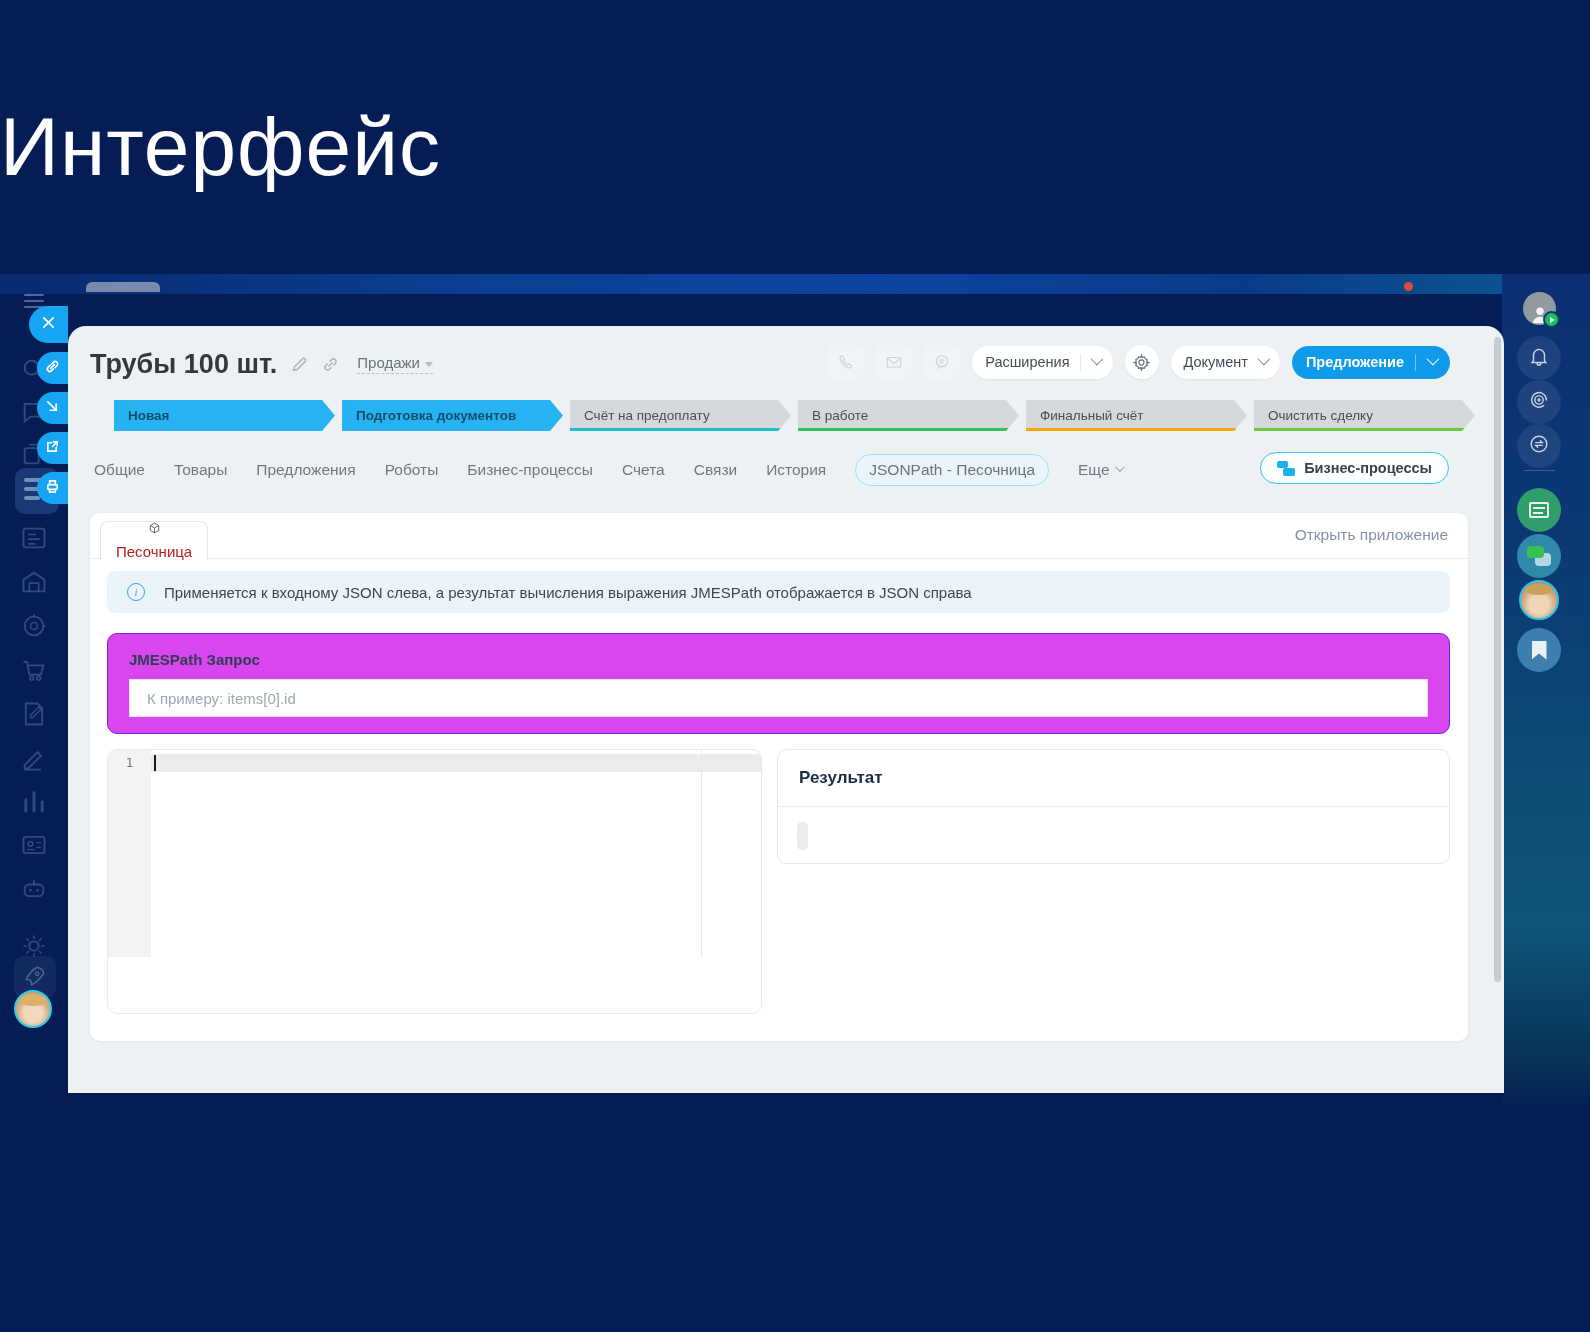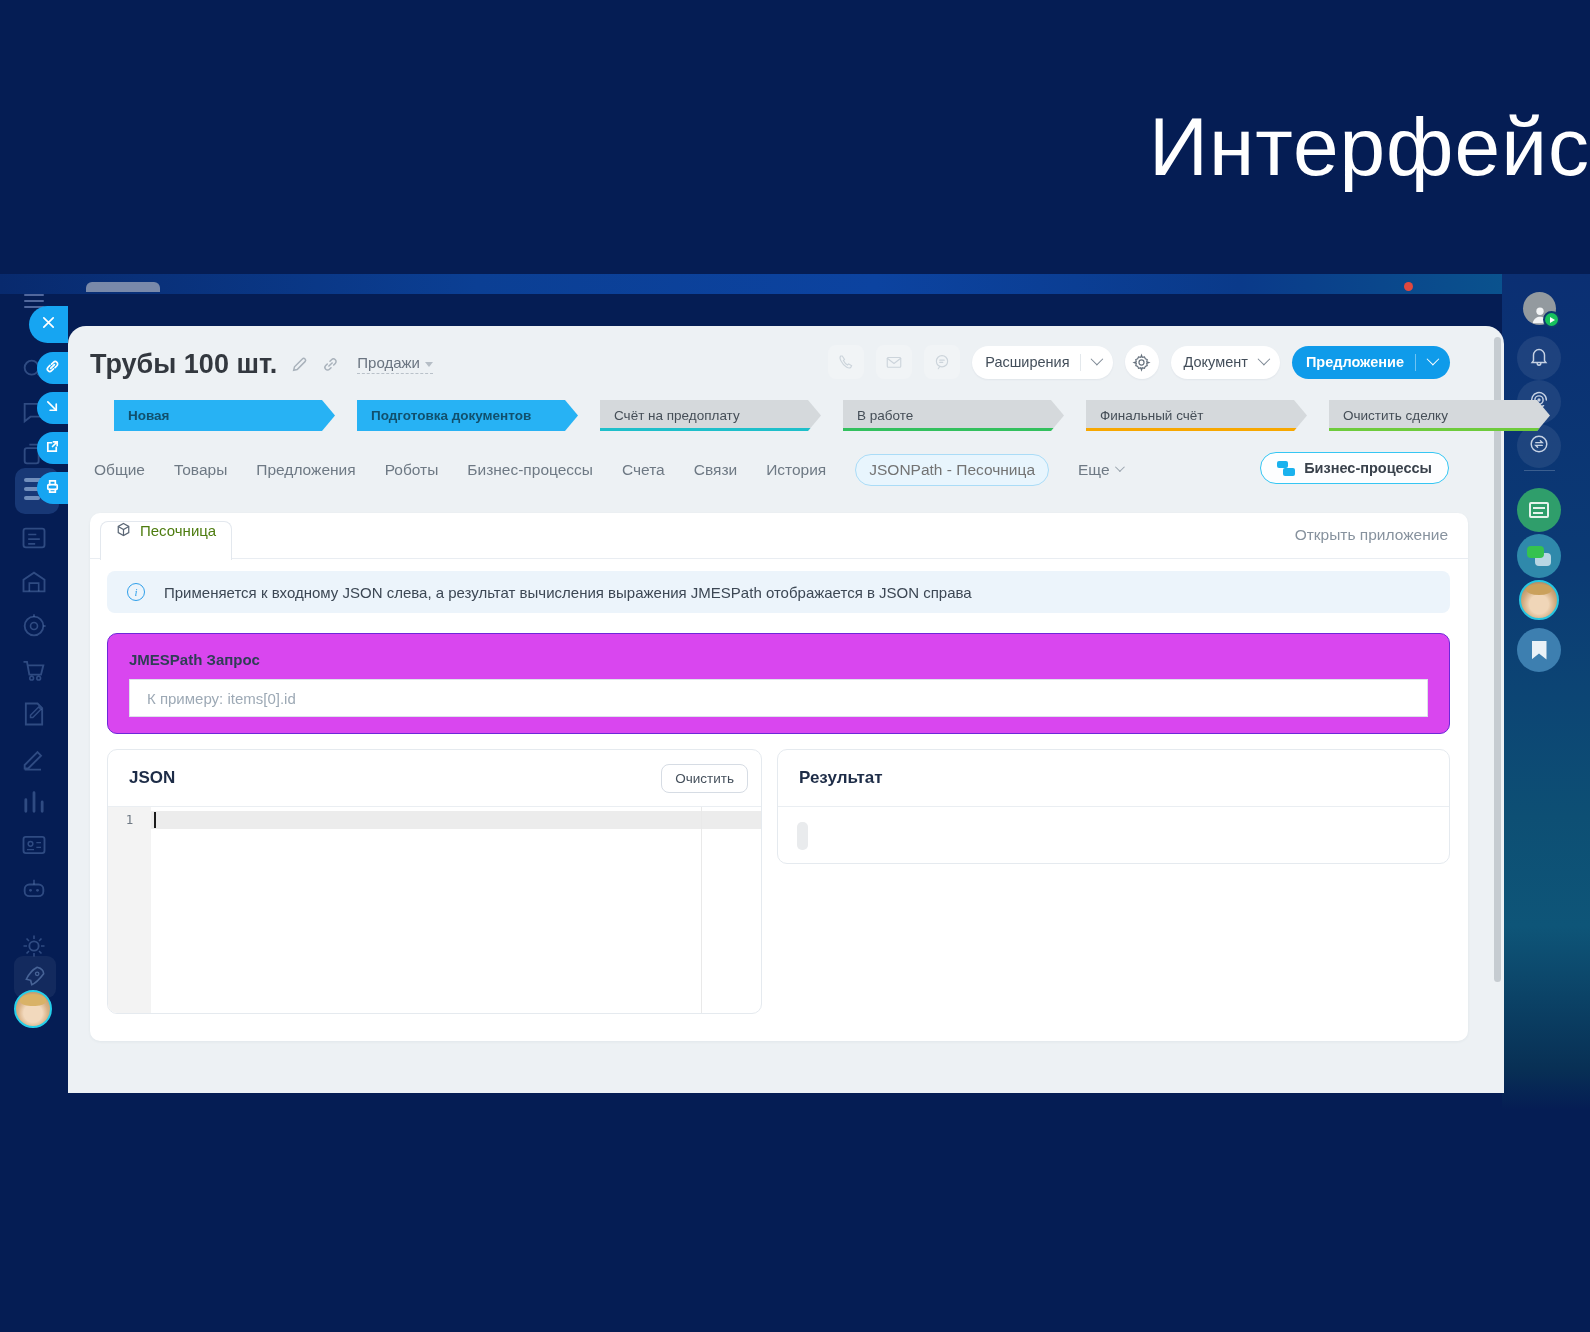--- a/index.html
+++ b/index.html
@@ -1,21 +1,21 @@
 <!DOCTYPE html>
 <html><head>
 <meta charset="utf-8">
 <style>
   * { box-sizing: border-box; margin: 0; padding: 0; }
   html,body { width: 1590px; height: 1332px; }
   body { font-family: "Liberation Sans", sans-serif; background:#051d54; overflow:hidden; }
   .canvas { position:relative; width:1590px; height:1332px; background:#051d54; overflow:hidden; }
 
   
-  .page-title { position:absolute; top:100px; left:0; width:100%; text-align:right;
+  .page-title { position:absolute; top:100px; left:0; width:100%; text-align:left;
     color:#ffffff; font-size:82px; font-weight:300; letter-spacing:1px; }
 
   
   .bg-band { position:absolute; left:0; top:274px; width:1590px; height:20px; z-index:1;
     background:linear-gradient(90deg,#082a6e 0%,#0b3f94 30%,#0c43a0 55%,#0a3a8a 78%,#0a5a8f 100%); }
   .right-band { position:absolute; left:1502px; top:274px; width:88px; height:836px; z-index:1;
     background:linear-gradient(180deg,#0b2f73 0%,#0b3a74 35%,#0d4f74 65%,#0e5578 78%,#083055 95%,#051d54 100%); }
   .btn-top-peek { position:absolute; left:86px; top:282px; width:74px; height:10px; z-index:2;
     background:#8d99b3; border-radius:6px 6px 0 0; opacity:.85; }
   .red-dot { position:absolute; left:1404px; top:282px; width:9px; height:9px; border-radius:50%;
@@ -94,21 +94,21 @@
     transform:rotate(45deg) translateY(-2px); margin-top:-3px; }
   .gear-btn { width:34px; height:34px; border-radius:50%; background:#fff; display:flex; align-items:center;
     justify-content:center; box-shadow:0 1px 2px rgba(30,50,80,.06); cursor:pointer; }
   .gear-btn svg { width:19px; height:19px; stroke:#66717d; fill:none; stroke-width:1.5; }
   .blue-btn { height:33px; background:#0f9bea; border-radius:17px; display:flex; align-items:center; padding:0 14px;
     font-size:14.5px; color:#fff; font-weight:600; cursor:pointer; }
   .blue-btn .sep { width:1px; height:17px; background:rgba(255,255,255,.4); margin:0 11px; }
   .blue-btn .caret-sm { border-color:#fff; }
 
   
-  .stages { position:absolute; left:22px; top:74px; display:flex; gap:22px;padding-left:24px; }
+  .stages { position:absolute; left:22px; top:74px; display:flex; gap:7px;padding-left:24px; }
   .stage { width:221px; height:31px; display:flex; align-items:center; padding-left:14px;
     font-size:13.5px; font-weight:600; position:relative;
     clip-path:polygon(0 0, calc(100% - 13px) 0, 100% 50%, calc(100% - 13px) 100%, 0 100%); cursor:pointer; }
   .stage.done { background:#27b2f4; color:#11506d; }
   .stage.future { background:#d5d9dc; color:#454e57; font-weight:400; }
   .stage .uline { position:absolute; left:0; bottom:0; height:3px; width:calc(100% - 6px); }
   .u-teal { background:#1ebfca; } .u-green { background:#33c05e; } .u-orange { background:#f7a700; } .u-lime { background:#6ecb3c; }
 
   
   .tabs { position:absolute; left:26px; top:128px; height:32px; display:flex; align-items:center; gap:29px;
@@ -123,22 +123,22 @@
   .bp-ic { position:relative; width:18px; height:15px; }
   .bp-ic i { position:absolute; background:#1ab2ee; border-radius:2px; }
   .bp-ic .r1 { left:0; top:0; width:11px; height:7px; }
   .bp-ic .r2 { left:6px; top:7px; width:12px; height:8px; }
 
   
   .app-panel { position:absolute; left:22px; top:187px; width:1378px; height:528px; background:#fff;
     border-radius:10px; box-shadow:0 1px 3px rgba(40,60,90,.06); }
   .app-head { position:relative; height:46px; border-bottom:1px solid #e9edf2; }
   .app-tab { position:absolute; left:10px; top:8px; height:39px; background:#fff; border:1px solid #e3e8ee;
-    border-bottom:none; border-radius:8px 8px 0 0; display:flex; align-items:flex-start; gap:9px; padding:0 15px;
-    font-size:15px; color:#4d7c0f; z-index:2; cursor:pointer; }
+    border-bottom:none; border-radius:8px 8px 0 0; display:flex; align-items:center; gap:9px; padding:0 15px;
+    font-size:15px; color:#b91c1c; z-index:2; cursor:pointer;flex-direction:column; }
   .app-tab svg { width:15px; height:15px; stroke:#5a6675; fill:none; stroke-width:1.3; }
   .open-app { position:absolute; right:20px; top:13px; font-size:15.5px; color:#87929e; cursor:pointer; }
 
   .info-banner { position:absolute; left:17px; top:58px; width:1343px; height:42px; background:#ecf4fb;
     border-radius:8px; display:flex; align-items:center; }
   .info-ic { width:18px; height:18px; border:1.5px solid #2f9fea; border-radius:50%; color:#2f9fea;
     font-size:11px; font-style:italic; font-family:"Liberation Serif",serif; display:flex; align-items:center;
     justify-content:center; margin:0 19px 0 20px; flex:none; }
   .info-text { font-size:15px; color:#3c4754; }
 
@@ -468,24 +468,20 @@
         <span class="info-ic">i</span>
         <span class="info-text">Применяется к входному JSON слева, а результат вычисления выражения JMESPath отображается в JSON справа</span>
       </div>
 
       <div class="query-card">
         <div class="query-label">JMESPath Запрос</div>
         <input class="query-input" type="text" placeholder="К примеру: items[0].id" style="">
       </div>
 
       <div class="panel json-panel">
-        <div class="panel-head">
-          <span class="panel-title">JSON</span>
-          <button class="clear-btn">Очистить</button>
-        </div>
         <div class="editor">
           <div class="active-line"></div>
           <div class="gutter">
             <div class="line-no">1</div>
           </div>
           <div class="cursor-bar"></div>
           <div class="v-rule"></div>
         </div>
       </div>
 

